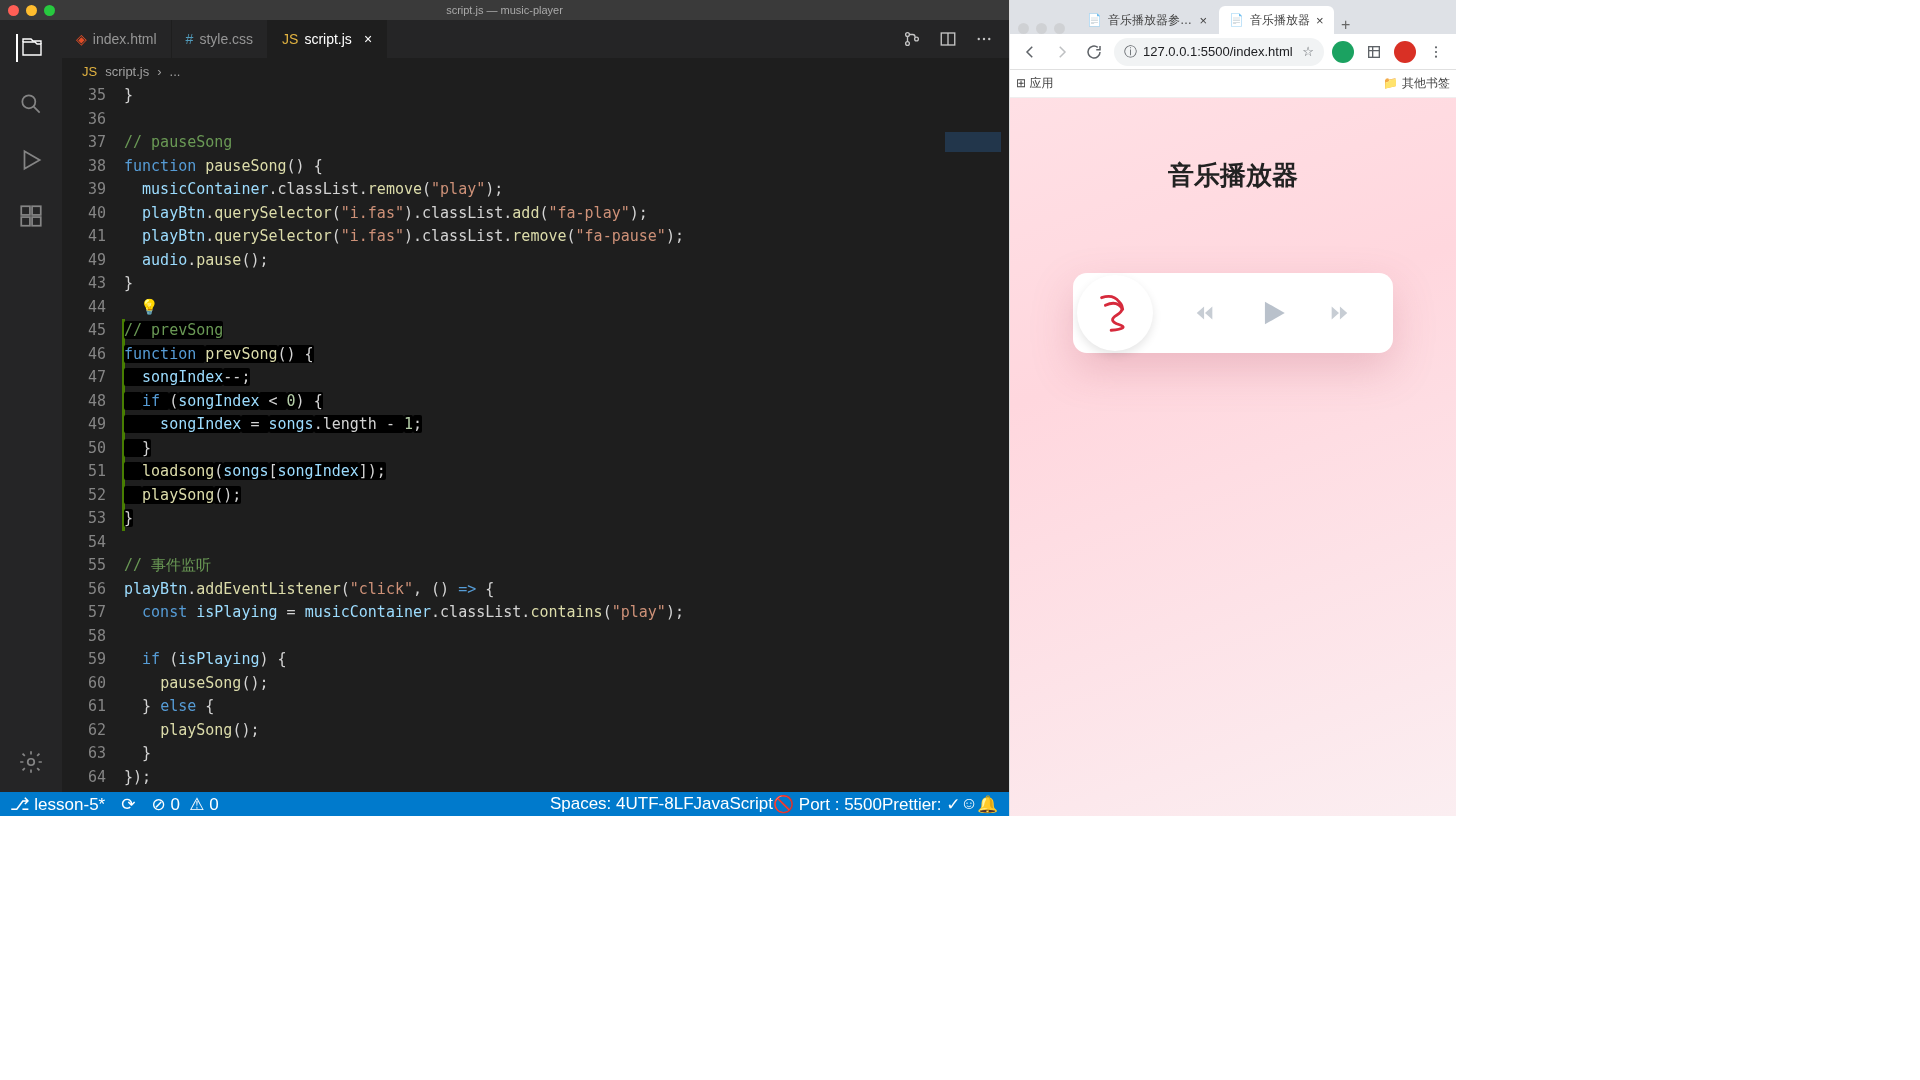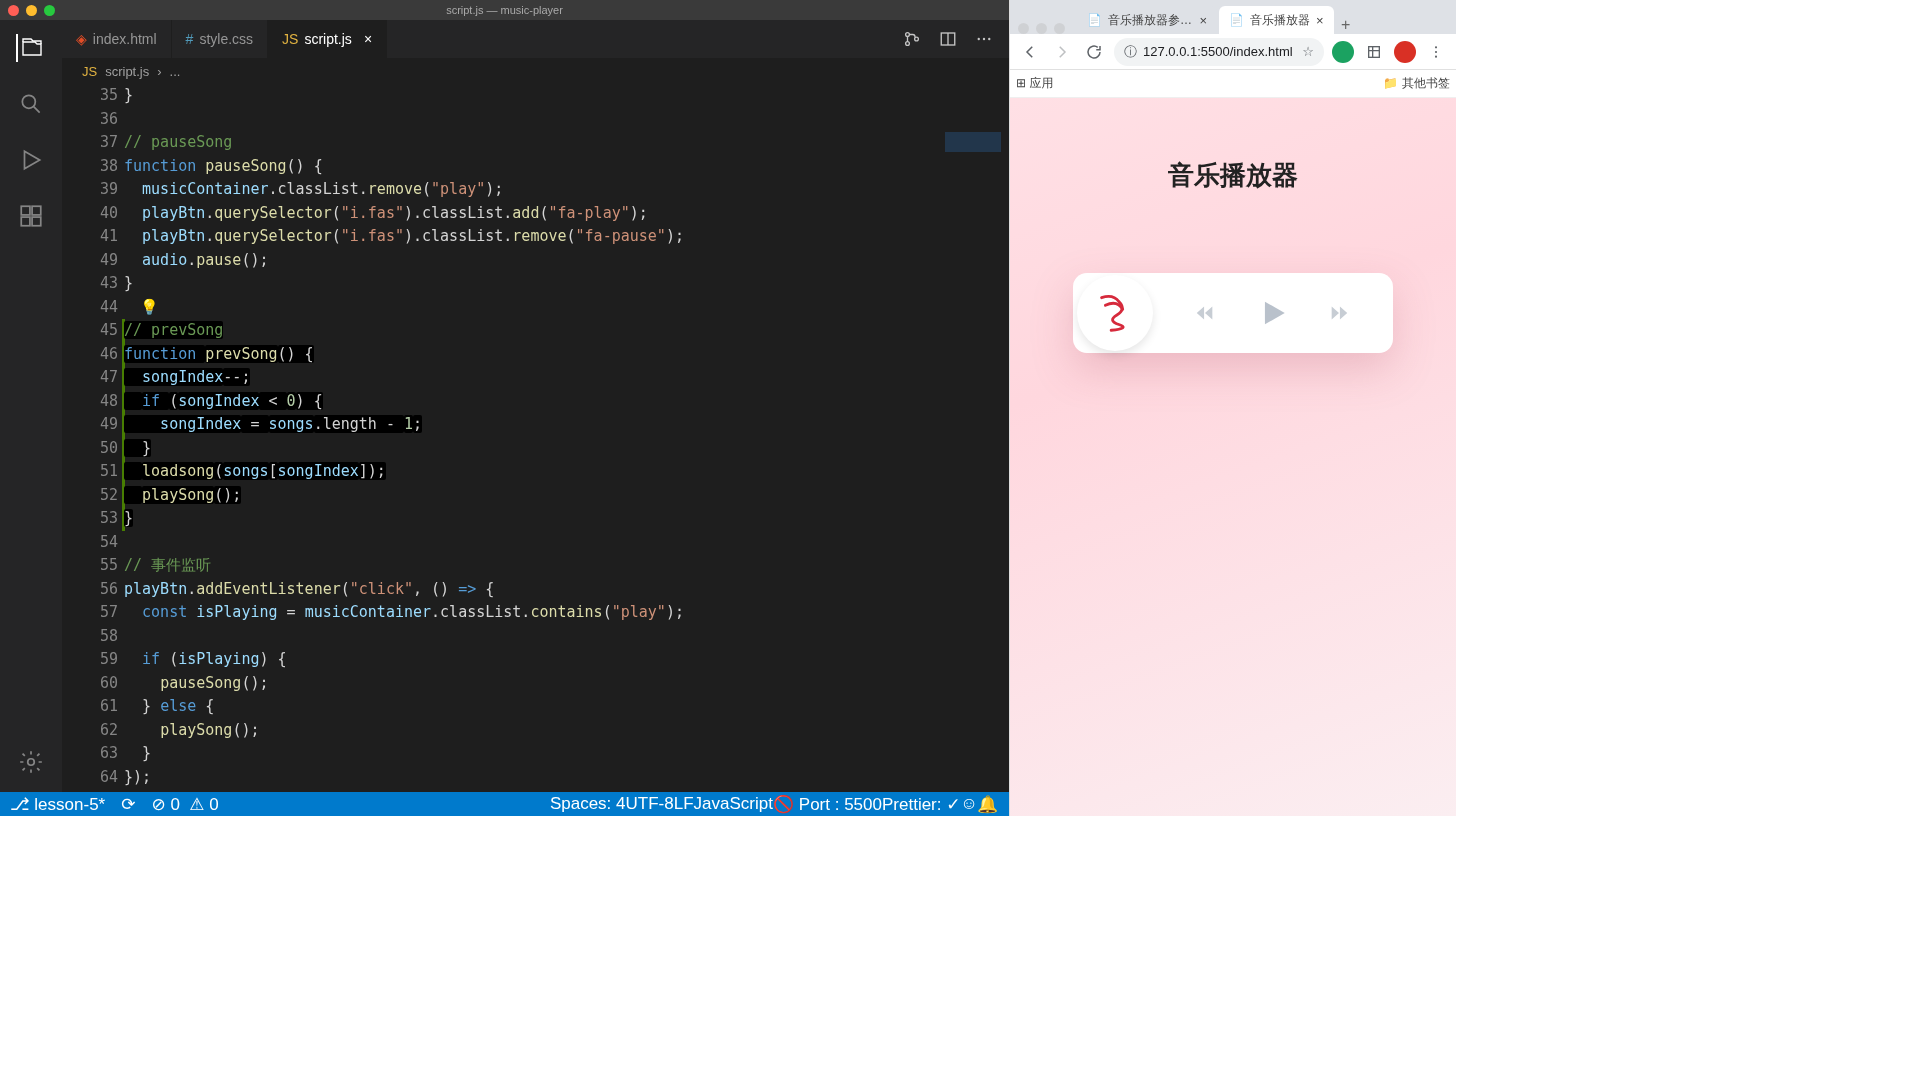--- a/index.html
+++ b/index.html
@@ -24,21 +24,21 @@
 .tabs { height: 38px; background: #252526; display: flex; align-items: stretch; position: relative; }
 .tab { display: flex; align-items: center; padding: 0 14px; gap: 6px; font-size: 14px; color: #969696; cursor: pointer; border-right: 1px solid #1e1e1e; }
 .tab.active { background: #1e1e1e; color: #fff; }
 .tab-close { margin-left: 6px; font-size: 14px; }
 .tab-actions { margin-left: auto; display: flex; align-items: center; gap: 18px; padding-right: 16px; color: #c5c5c5; }
 .ta { cursor: pointer; }
 
 .breadcrumb { height: 26px; display: flex; align-items: center; padding-left: 20px; font-size: 13px; color: #a0a0a0; gap: 8px; }
 
 .code-wrap { flex: 1; position: relative; overflow: hidden; font-family: "SF Mono", Menlo, Consolas, monospace; font-size: 15px; }
-.gutter-nums { position: absolute; left: 16px; top: 0; width: 62px; text-align: right; color: #858585; padding-right: 22px; line-height: 23.5px; }
+.gutter-nums { position: absolute; left: 4px; top: 0; width: 62px; text-align: right; color: #858585; padding-right: 22px; line-height: 23.5px; }
 .gutter-nums div { height: 23.5px; }
 .code { position: absolute; left: 62px; right: 70px; top: 0; line-height: 23.5px; white-space: pre; color: #d4d4d4; }
 .code div { height: 23.5px; }
 .git-gutter { position: absolute; left: 60px; width: 3px; background: #487e02; }
 .sel { background: #000000; border-radius: 2px; }
 .bulb { position: absolute; left: 78px; }
 
 .minimap { position: absolute; right: 0; top: 0; width: 70px; height: 100%; background: #1e1e1e; opacity: 0.85; }
 .mm-sel { position: absolute; background: #264f78; }
 

